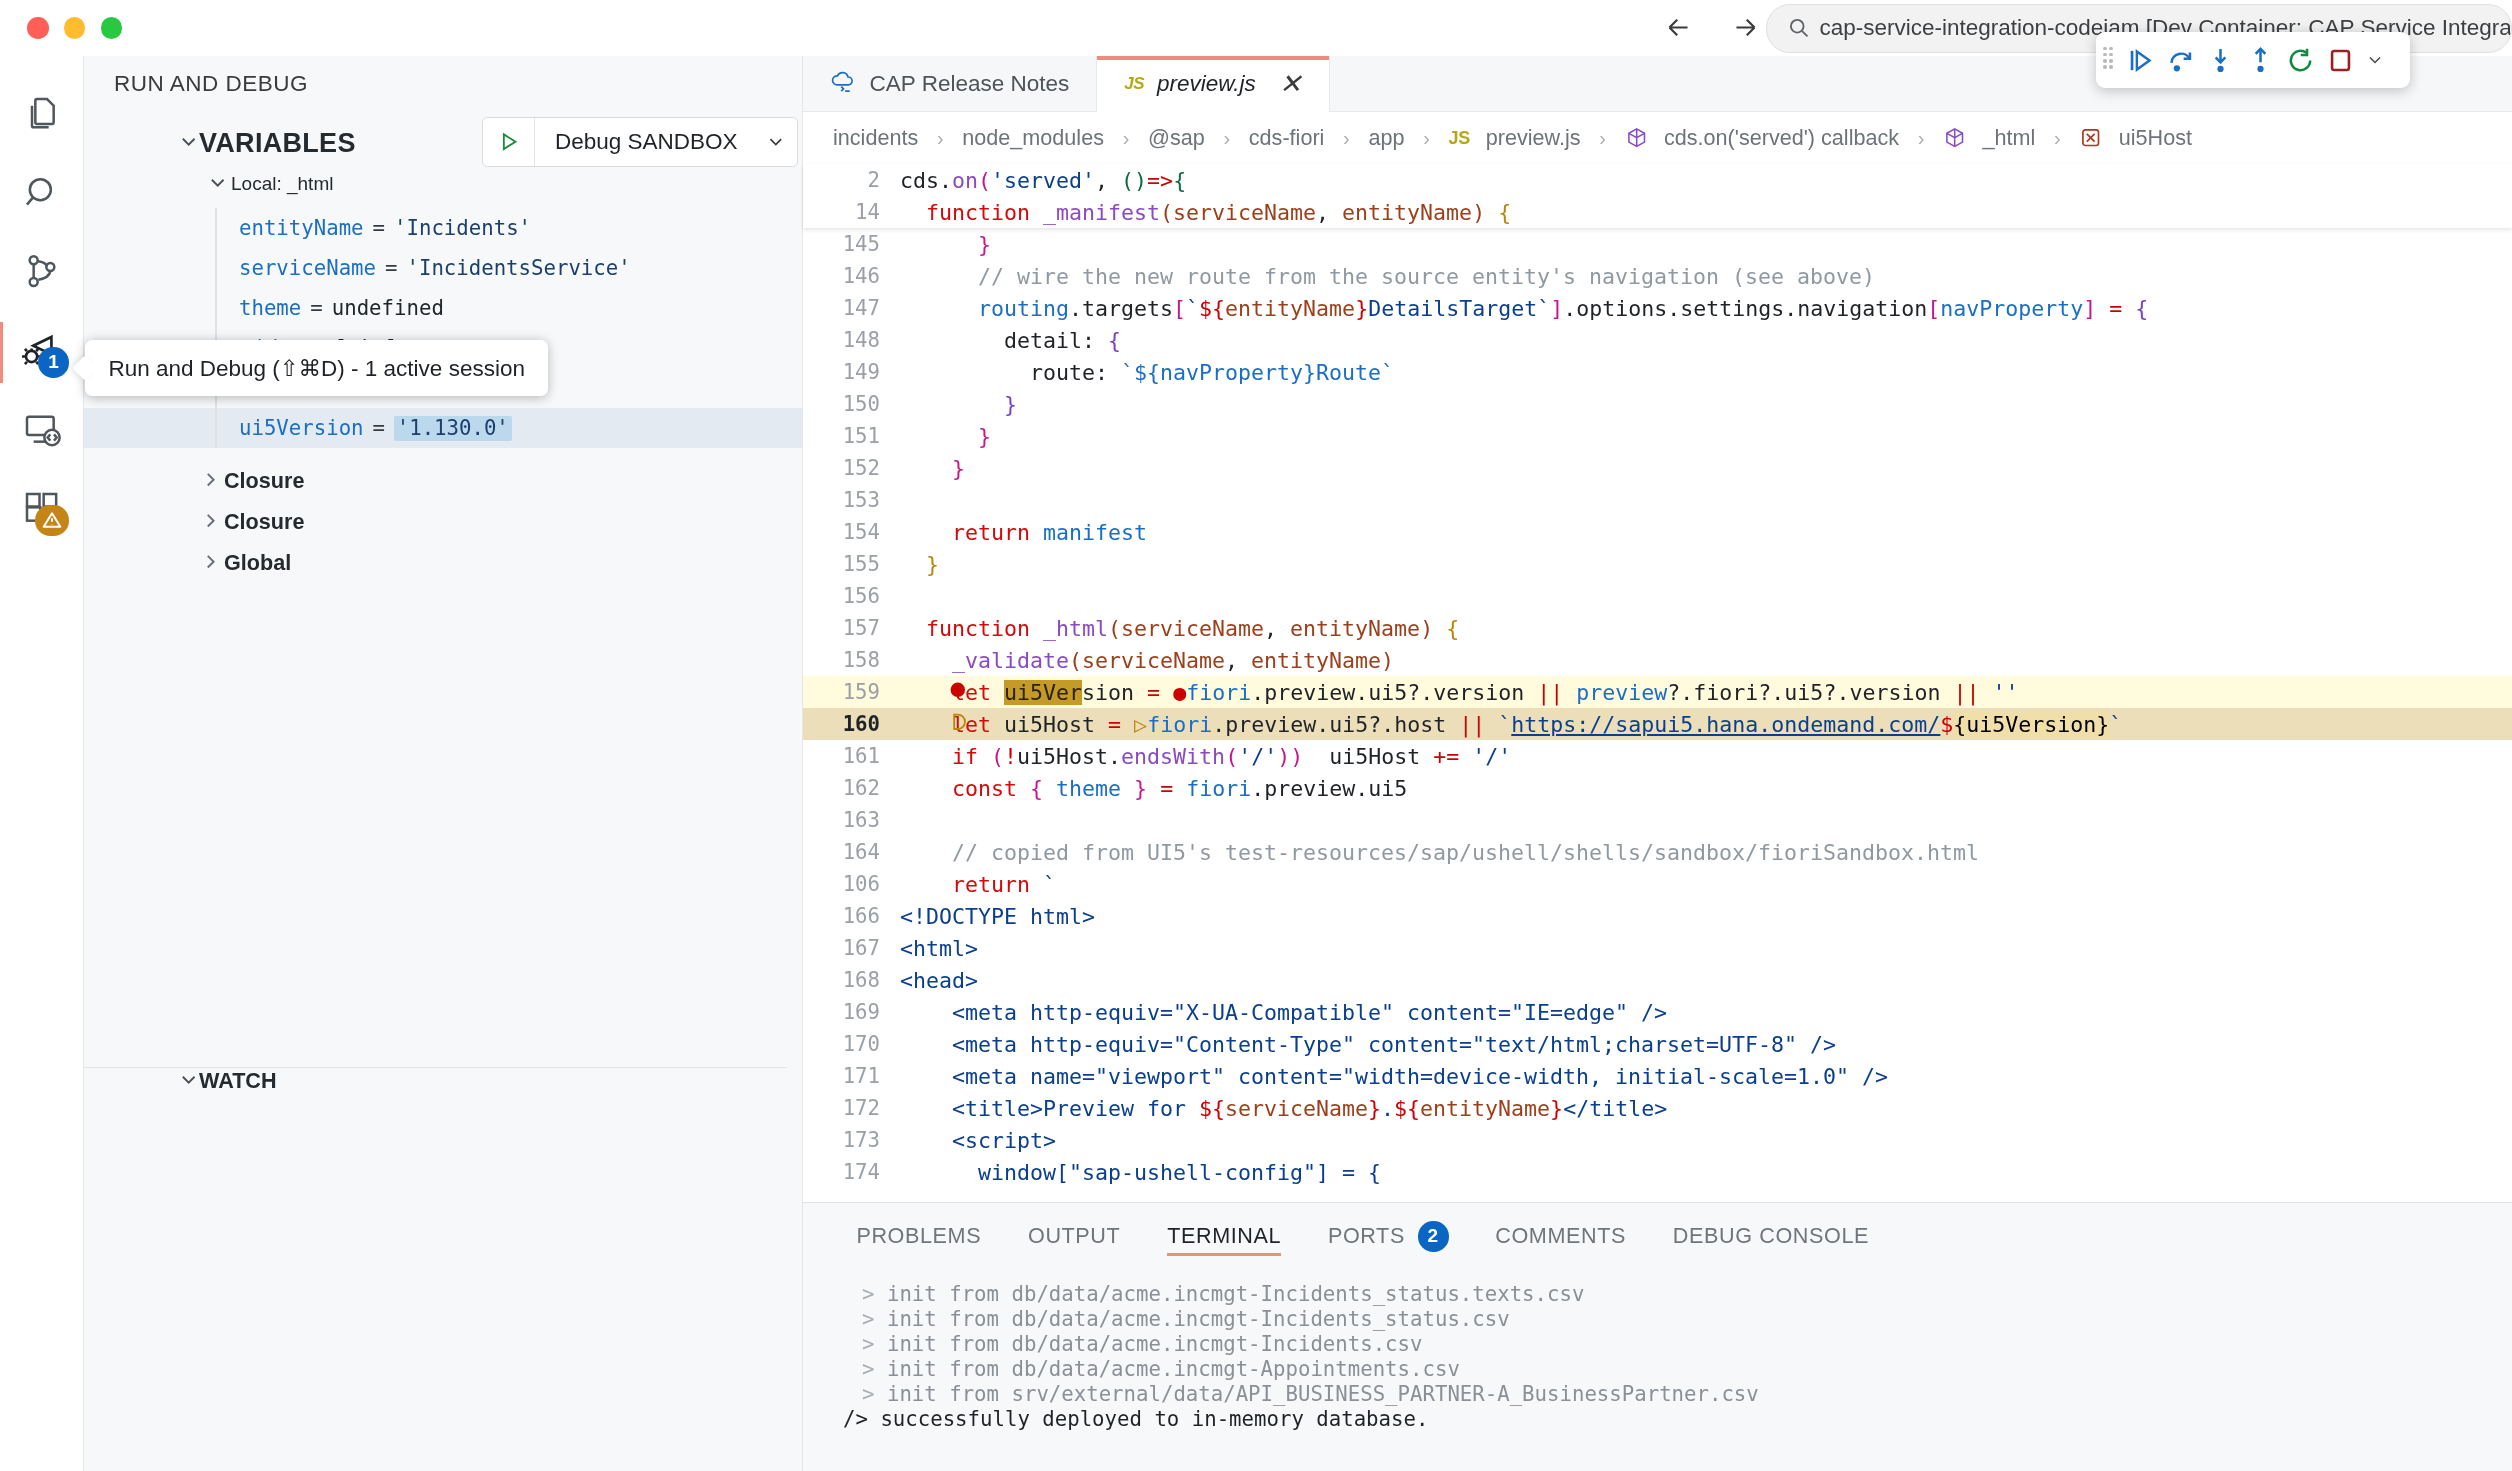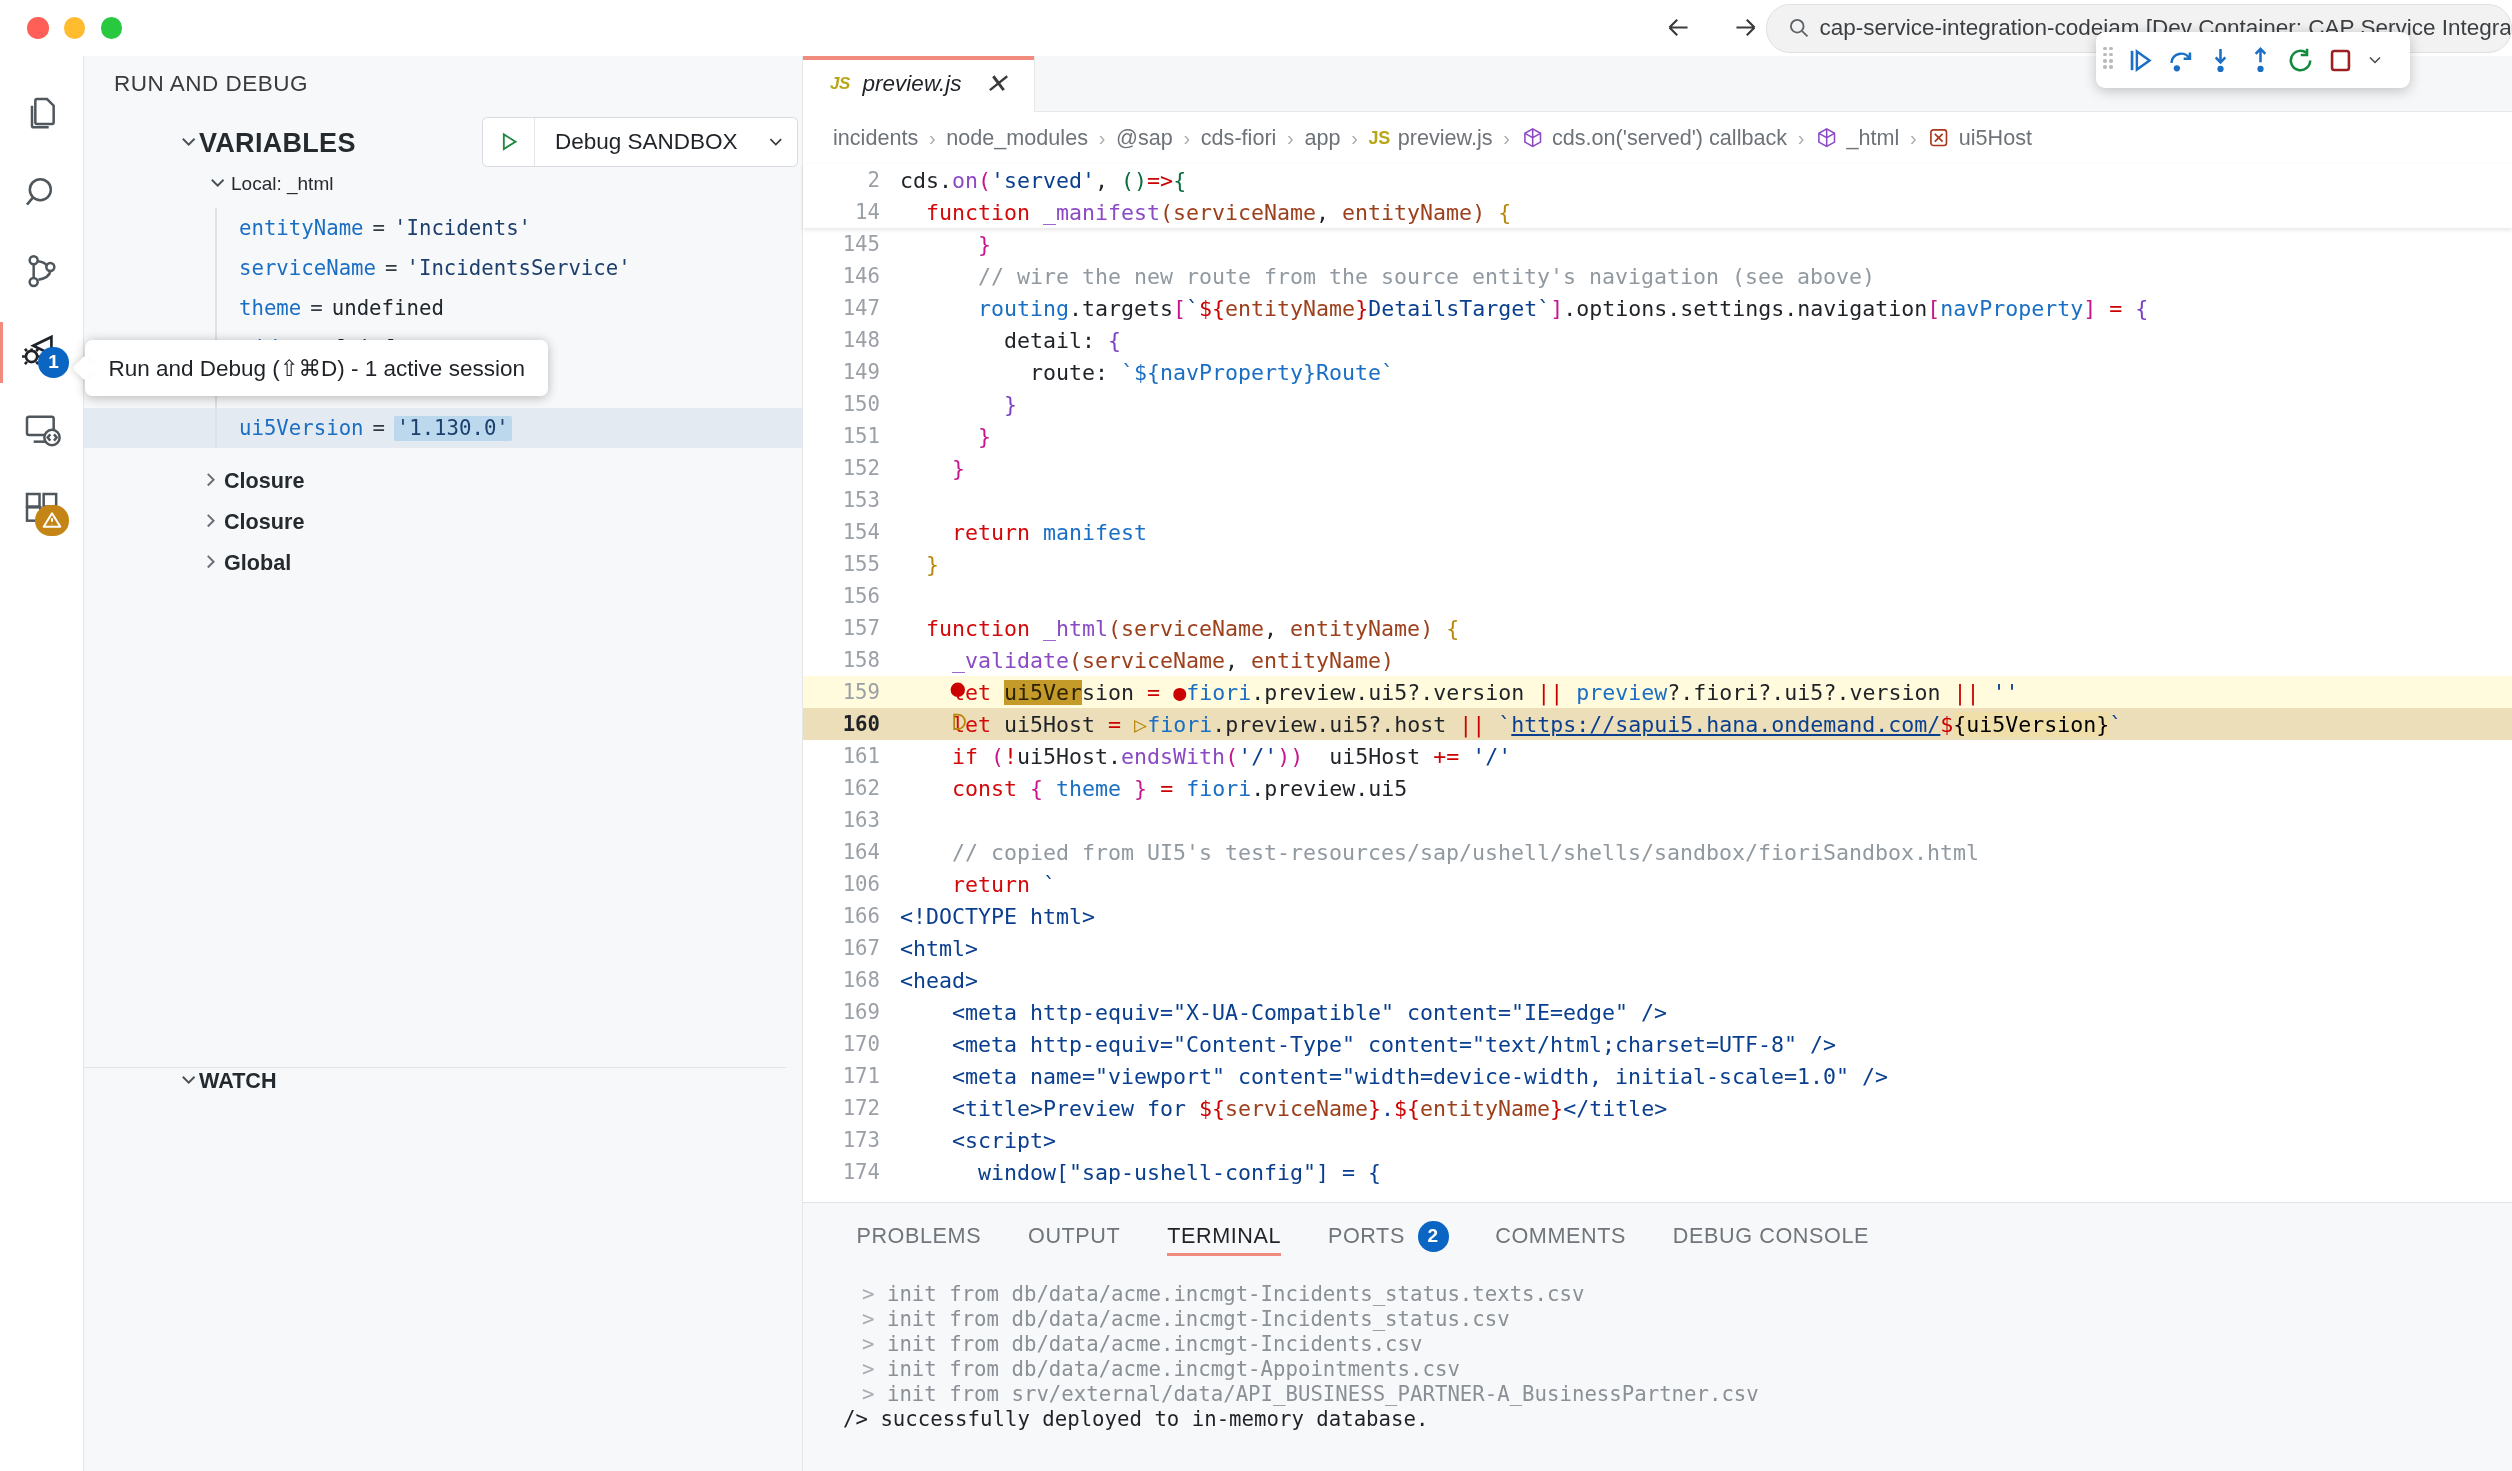--- a/index.html
+++ b/index.html
@@ -144,21 +144,21 @@
     display:flex; align-items:center; gap:12.6px; padding:0 27px; height:56px;
     font-size:22.5px; color:#4d5358; border-right:0.9px solid #e6e8ea; position:relative;
     white-space:nowrap;
   }
   .tab.active { background:#ffffff; color:#1f2328; font-style:italic; }
   .tab.active::before{content:"";position:absolute;left:0;right:0;top:0;height:3.6px;background:#f08c7d;}
   .tab .tabclose { margin-left:10.8px; font-size:27px; color:#3b3b3b; line-height:1; }
   .js-badge { font-size:17px; font-weight:700; color:#b9a616; letter-spacing:-0.4px;}
 
   .breadcrumbs {
-    height:52px; display:flex; align-items:center; padding-left:30px; gap:8px;
+    height:52px; display:flex; align-items:center; padding-left:30px; gap:16px;
     font-size:21.6px; color:#7b8186; background:#fff; white-space:nowrap; overflow:hidden;text-align:right;
   }
   .bc-sep { color:#a8adb2; font-size:20px; margin:0 2.7px; }
   .bc-item { color:#6d7378; }
   .bc-icon { display:inline-flex; align-items:center; }
 
   .sticky {
     background:#ffffff; box-shadow:0 1.8px 4.5px rgba(0,0,0,0.10); position:relative; z-index:5;
   }
   .code-line {
@@ -491,20 +491,29 @@
     </div>
   </div>
 
   <div class="tooltip">
     <span>Run and Debug (⇧⌘D) - 1 active session</span>
   </div>
 
   <div class="editor">
 
     <div class="tabbar">
+      <div class="tab">
+        <span>
+          <svg width="27" height="27" viewBox="0 0 24 24" fill="none" stroke="#1a6fc4" stroke-width="1.5">
+            <path d="M6 15a4 4 0 0 1 .6-8 5 5 0 0 1 9.4 1 3.5 3.5 0 0 1 .3 7H6z"></path>
+            <path d="M10 16.5l2 2-2 2M13.5 20.5h4"></path>
+          </svg>
+        </span>
+        <span>CAP Release Notes</span>
+      </div>
       <div class="tab active">
         <span class="js-badge">JS</span>
         <span>preview.js</span>
         <span class="tabclose">✕</span>
       </div>
     </div>
 
     <div class="breadcrumbs">
       <span class="bc-item">incidents</span>
       <span class="bc-sep">›</span>

